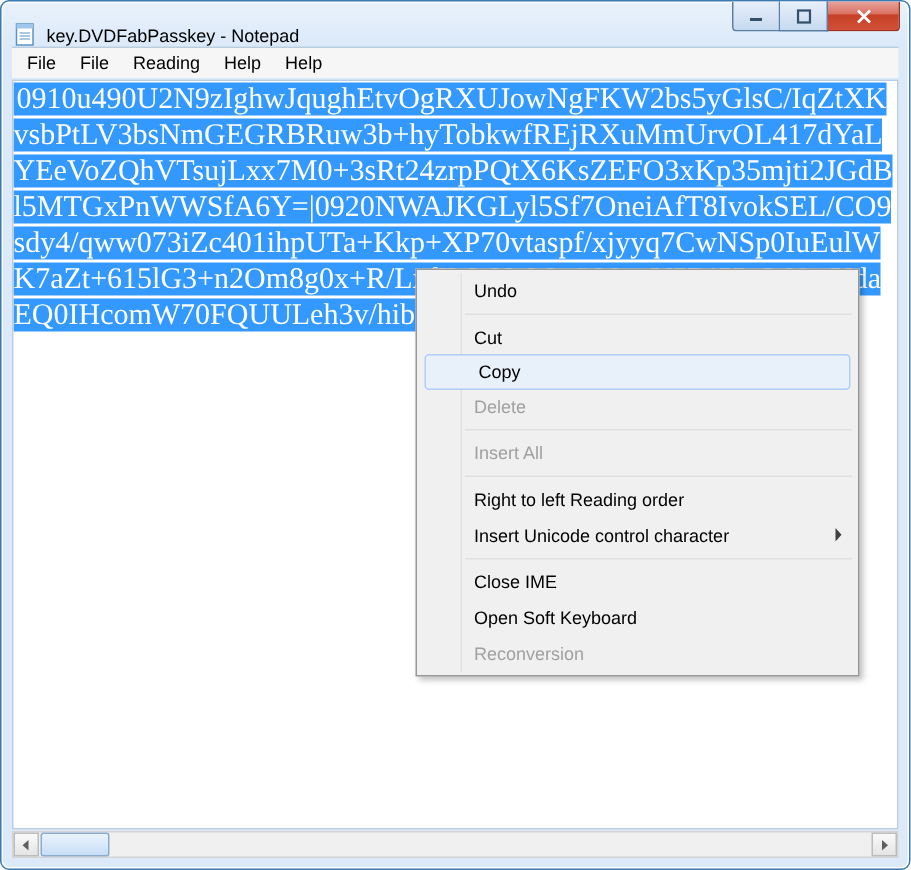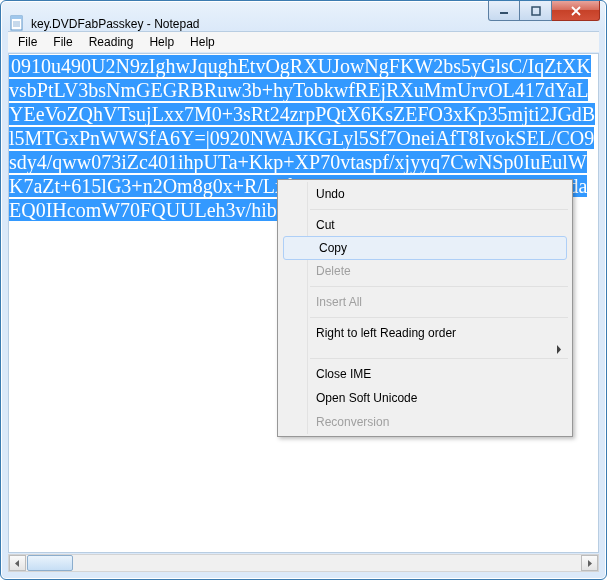--- a/index.html
+++ b/index.html
@@ -96,21 +96,21 @@
     <div class="gutter"></div>
     <div class="menu-item">Undo</div>
     <div class="menu-sep"></div>
     <div class="menu-item">Cut</div>
     <div class="menu-item highlight">Copy</div>
     <div class="menu-item disabled">Delete</div>
     <div class="menu-sep"></div>
     <div class="menu-item disabled">Insert All</div>
     <div class="menu-sep"></div>
     <div class="menu-item">Right to left Reading order</div>
-    <div class="menu-item"><span class="submenu-arrow"><svg width="6" height="9">
+    <div class="menu-item"><span>Insert Unicode control character</span><span class="submenu-arrow"><svg width="6" height="9">
             <path d="M1 0 L5 4.5 L1 9 Z" fill="#404040"></path>
           </svg></span></div>
     <div class="menu-sep"></div>
     <div class="menu-item">Close IME</div>
-    <div class="menu-item">Open Soft Unicode</div>
+    <div class="menu-item">Open Soft Keyboard</div>
     <div class="menu-item disabled">Reconversion</div>
   </div>
 </div>
 
 </body></html>

